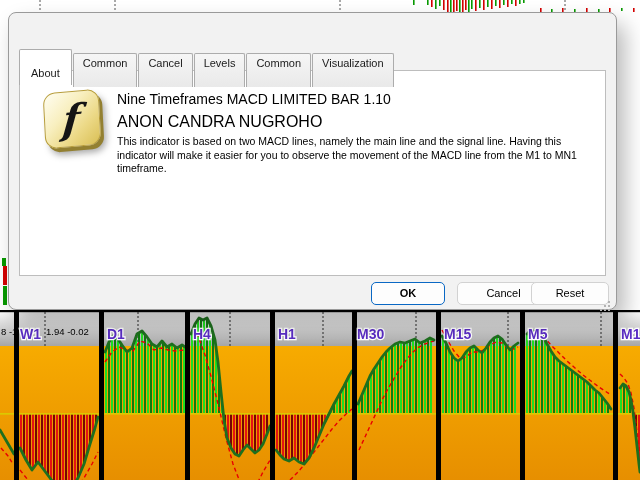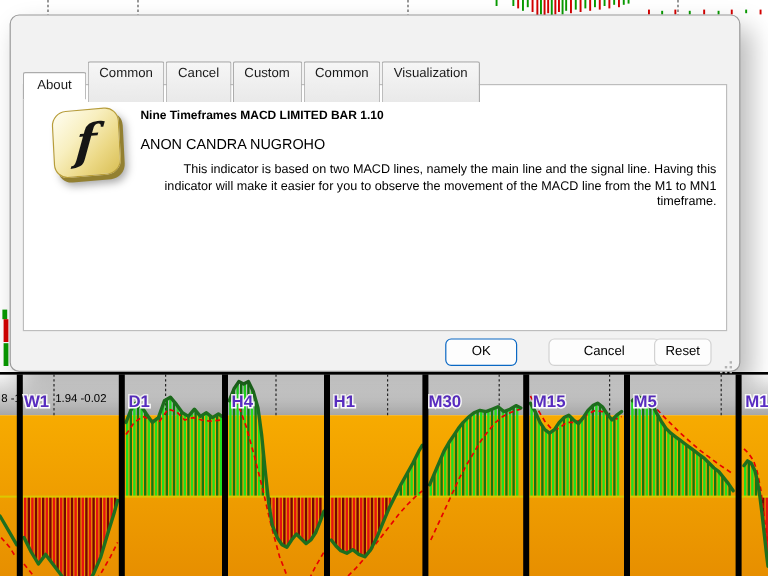--- a/index.html
+++ b/index.html
@@ -29,52 +29,52 @@
     font-size:13px;color:#333;cursor:default;border-radius:4px;
   }
   .tabs{position:absolute;left:10px;top:36px;height:22px;z-index:3;white-space:nowrap;}
   .tab{
     display:inline-block;vertical-align:bottom;position:relative;top:2px;
     padding:3px 9px 18px;font-size:11px;color:#1a1a1a;
     background:linear-gradient(#f6f6f6,#e9e9e9);
     border:1px solid #acacac;border-bottom:none;border-radius:2px 2px 0 0;margin-right:1px;
   }
   .tab.active{
-    background:#fff;top:0;padding:4px 11px 6px;z-index:4;
+    background:#fff;top:0;padding:17px 11px 6px;z-index:4;
   }
   .pane{
     position:absolute;left:10px;top:57px;width:585px;height:204px;
     background:#fff;border:1px solid #bdbdbd;z-index:2;
   }
   .f-icon{
     position:absolute;left:24px;top:20px;width:54px;height:54px;border-radius:12px;
     background:linear-gradient(135deg,#fffef2 0%,#f8efbf 38%,#ecd987 68%,#d9bf55 100%);
     border:1px solid #b79d3a;
     box-shadow:3px 4px 0 #938031,5px 7px 7px rgba(0,0,0,.35);
     transform:rotate(-3deg) skewY(-2deg);
     display:flex;align-items:center;justify-content:center;
   }
   .f-icon span{
     font-family:"DejaVu Serif",serif;font-style:italic;font-weight:700;
     font-size:40px;color:#151515;transform:skewX(-8deg);line-height:1;
   }
-  .about-name{position:absolute;left:97px;top:20px;font-size:10px;font-weight:700;color:#000;text-align:right;}
-  .about-author{position:absolute;left:97px;top:42px;font-size:12px;color:#000;}
+  .about-name{position:absolute;left:97px;top:20px;font-size:14px;font-weight:400;color:#000;text-align:right;}
+  .about-author{position:absolute;left:97px;top:42px;font-size:16px;color:#000;}
   .about-desc{
     position:absolute;left:97px;top:64px;width:480px;
-    font-size:10.5px;line-height:13.5px;color:#000;text-align:right;
+    font-size:10.5px;line-height:13.5px;color:#000;
   }
   .btn{
     position:absolute;top:269px;height:23px;box-sizing:border-box;
     background:#fdfdfd;border:1px solid #d2d2d2;border-radius:5px;
     font-size:11px;color:#000;text-align:center;line-height:20px;
   }
-  .btn.ok{left:362px;width:60px;border:1.5px solid #0a68c4;}
+  .btn.ok{left:362px;width:74px;border:1.5px solid #0a68c4;font-weight:bold;}
   .btn.cancel{left:448px;width:93px;}
-  .btn.reset{left:536px;width:48px;}
+  .btn.reset{left:522px;width:78px;}
   .grip{
     position:absolute;right:6px;bottom:6px;width:2px;height:2px;background:#b3b3b3;
     box-shadow:-4px 4px #b3b3b3,0 4px #b3b3b3,-8px 8px #b3b3b3,-4px 8px #b3b3b3,0 8px #b3b3b3;
   }
 </style>
 </head>
 <body>
 
 <svg id="bg-svg" width="640" height="311" viewBox="0 0 640 311">
     <rect x="0" y="0" width="640" height="311" fill="#ffffff"></rect>
@@ -371,21 +371,21 @@
     <text x="278" y="339" font-family="&quot;Liberation Sans&quot;,sans-serif" font-size="14" font-weight="bold" fill="#5b2ec5" stroke="#ffffff" stroke-width="2.5" paint-order="stroke">H1</text>
     <text x="357" y="339" font-family="&quot;Liberation Sans&quot;,sans-serif" font-size="14" font-weight="bold" fill="#5b2ec5" stroke="#ffffff" stroke-width="2.5" paint-order="stroke">M30</text>
     <text x="444" y="339" font-family="&quot;Liberation Sans&quot;,sans-serif" font-size="14" font-weight="bold" fill="#5b2ec5" stroke="#ffffff" stroke-width="2.5" paint-order="stroke">M15</text>
     <text x="528" y="339" font-family="&quot;Liberation Sans&quot;,sans-serif" font-size="14" font-weight="bold" fill="#5b2ec5" stroke="#ffffff" stroke-width="2.5" paint-order="stroke">M5</text>
     <text x="621" y="339" font-family="&quot;Liberation Sans&quot;,sans-serif" font-size="14" font-weight="bold" fill="#5b2ec5" stroke="#ffffff" stroke-width="2.5" paint-order="stroke">M1</text>
   </svg>
 
 <div class="dialog">
 
   <div class="tabs">
-    <span class="tab active">About</span><span class="tab">Common</span><span class="tab">Cancel</span><span class="tab">Custom</span><span class="tab">Common</span><span class="tab">Visualization</span>
+    <span class="tab active">About</span><span class="tab">Common</span><span class="tab">Cancel</span><span class="tab">Levels</span><span class="tab">Common</span><span class="tab">Visualization</span>
   </div>
 
   <div class="pane">
     <div class="f-icon">
       <span>f</span>
     </div>
     <div class="about-name">Nine Timeframes MACD LIMITED BAR 1.10</div>
     <div class="about-author">ANON CANDRA NUGROHO</div>
     <div class="about-desc">This indicator is based on two MACD lines, namely the main line and the signal line. Having this indicator will make it easier for you to observe the movement of the MACD line from the M1 to MN1 timeframe.</div>
   </div>

